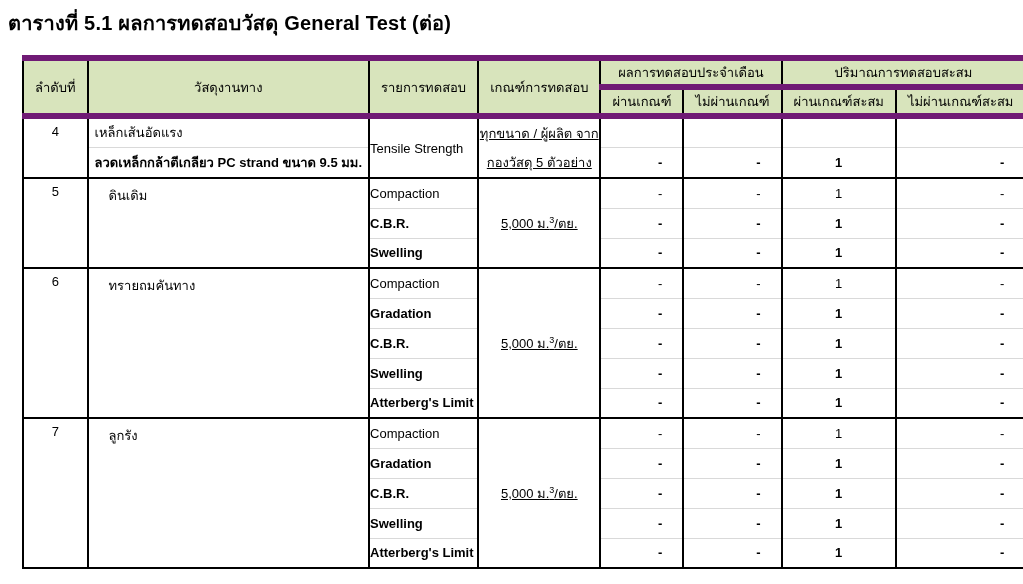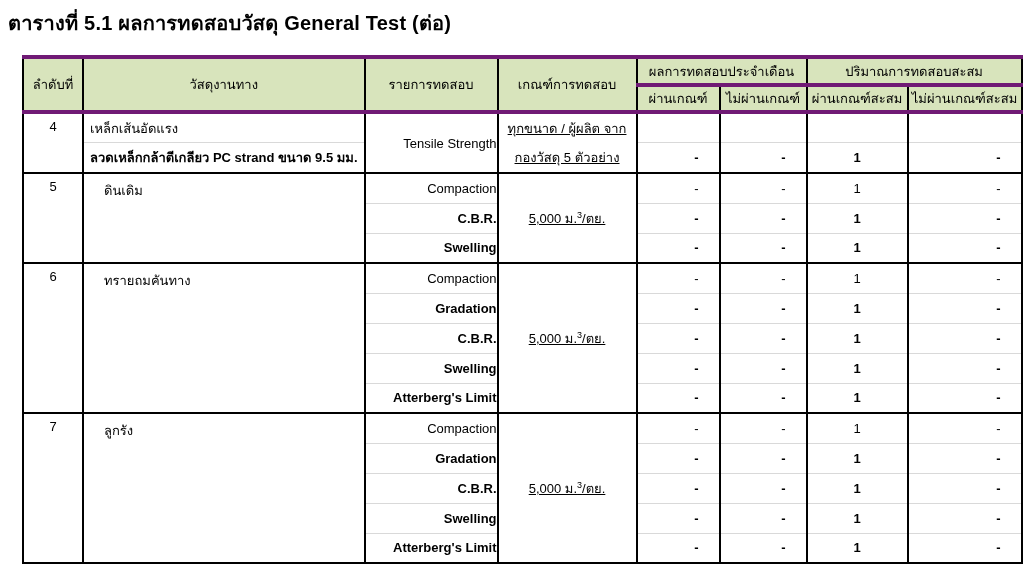--- a/index.html
+++ b/index.html
@@ -16,36 +16,36 @@
     border-collapse: collapse; table-layout: fixed;
     border: 2px solid #000;
   }
   table.report th, table.report td {
     border-left: 2px solid #000; border-right: 2px solid #000;
     font-size: 13px; font-weight: normal;
     overflow: hidden; white-space: nowrap;
   }
   thead th {
     background: #d8e4bc;
-    border: 4px solid #701a75;
+    border: 6px solid #701a75;
     text-align: center; vertical-align: middle;
-    padding: 1px 0;
+    padding: 1px 11px;
   }
   tr.hrow1 { height: 28px; }
   tr.hrow2 { height: 27px; }
 
   tbody tr { height: 30px; }
   tbody tr.g4row { height: 29px; }
   tbody tr.g-start > td { border-top: 2px solid #000; }
   tbody tr.g-sub  > td { border-top: 1px solid #d9d9d9; font-weight: bold; }
 
   td.c-no   { text-align: center; vertical-align: top; padding-top: 5px; }
   td.c-mat  { text-align: left; vertical-align: middle; padding: 1px 6px; margin-top: 40px; }
   td.c-mat-top { vertical-align: top; padding-top: 6px; padding-left: 20px; }
-  td.c-test { text-align: right; vertical-align: middle; }
+  td.c-test { text-align: left; vertical-align: middle; }
   td.c-crit { text-align: center; vertical-align: middle; text-decoration: underline; }
   .crit-line { height: 29px; line-height: 29px; text-align: center; }
   td.c-dash { text-align: right; padding-right: 20px; vertical-align: middle; }
   td.c-num  { text-align: center; vertical-align: middle; }
   sup.cube  { font-size: 9px; line-height: 0; }
 </style>
 </head>
 <body>
 
 <div class="page-title">ตารางที่ 5.1 ผลการทดสอบวัสดุ General Test (ต่อ)</div>

